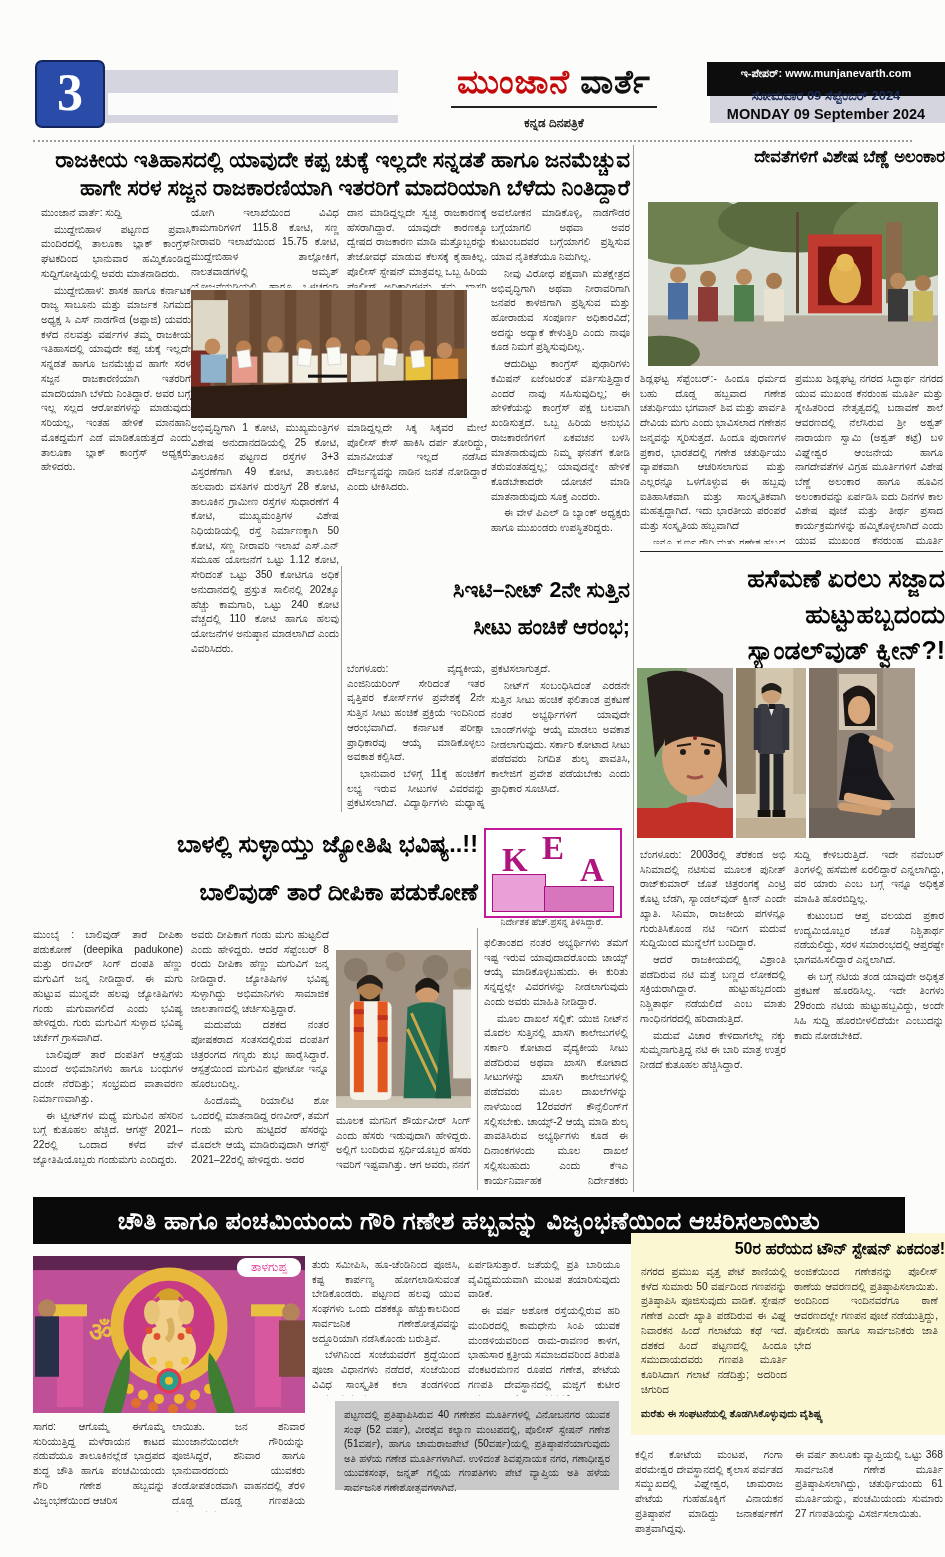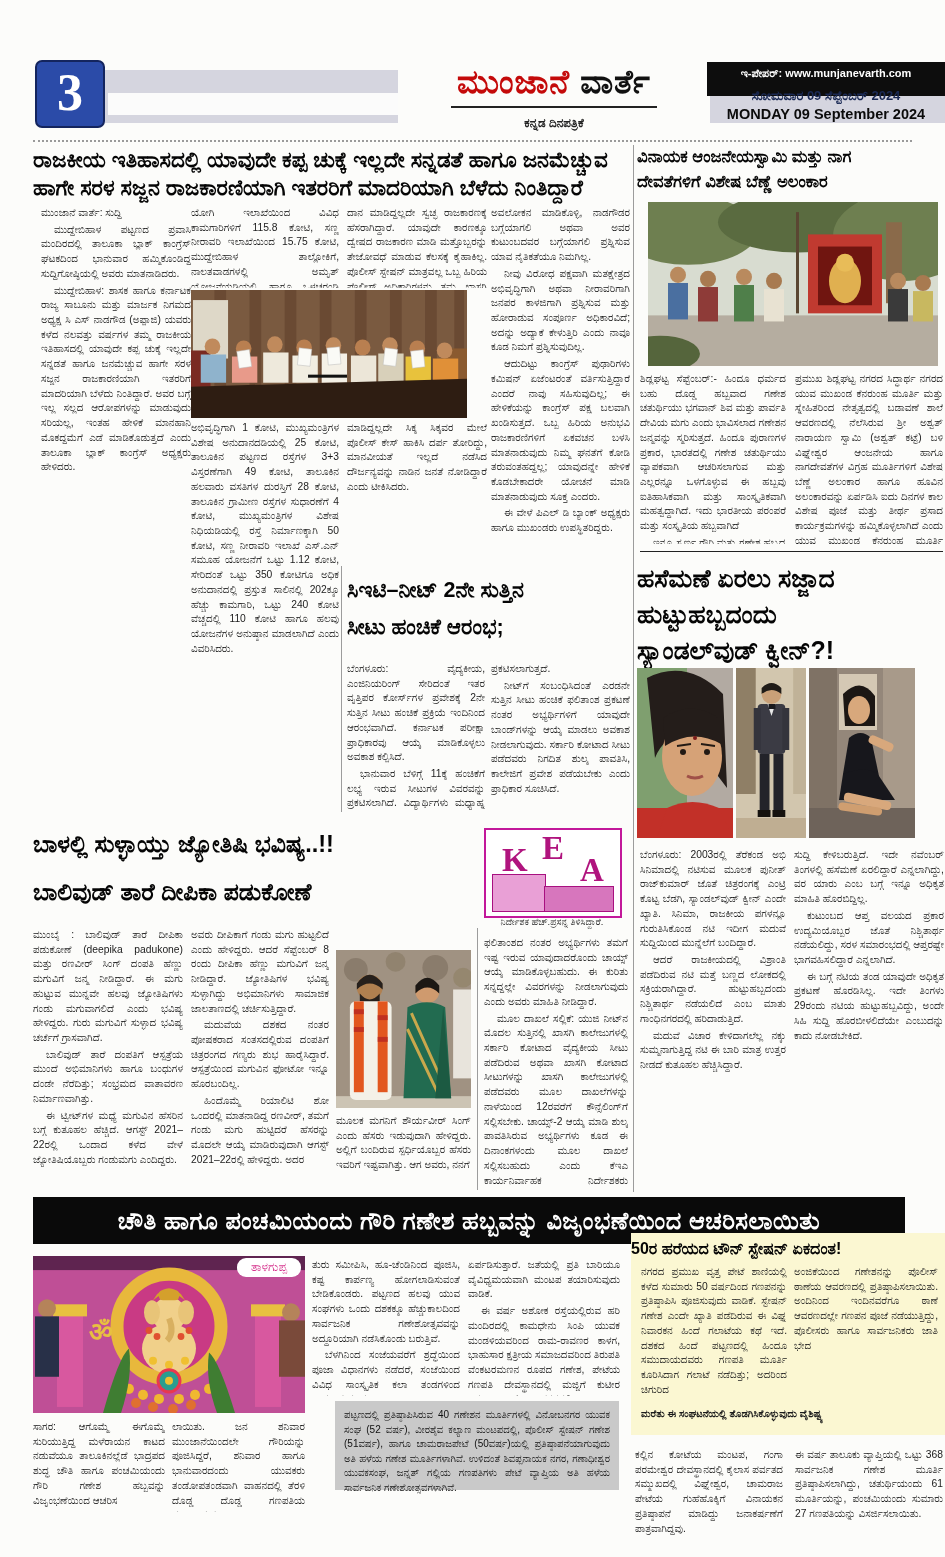--- a/index.html
+++ b/index.html
@@ -1,18 +1,18 @@
 <!DOCTYPE html>
 <html><head>
 <meta charset="utf-8">
 <style>
   html,body{margin:0;padding:0;background:#e9e9e9;font-family:"Liberation Sans","DejaVu Sans",sans-serif;}
   #page{position:relative;width:945px;height:1557px;margin:0 auto;background:#fcfcfa;overflow:hidden;}
   .abs{position:absolute;}
-  .headline{position:absolute;font-weight:bold;color:#050505;text-align:left;}
+  .headline{position:absolute;font-weight:bold;color:#050505;text-align:right;}
   .body-col{position:absolute;overflow:hidden;text-align:justify;font-size:10.3px;line-height:1.43;color:#1b1b1b;}
   .body-col p{margin:0 0 2px 0;text-indent:13px;}
   .body-col p.lede{text-indent:0;}
   .vrule{position:absolute;width:1px;background:#9c9c9c;}
   .hrule{position:absolute;height:1px;background:#555;}
   .photo{position:absolute;overflow:hidden;background:#888;}
   .photo svg{display:block;width:100%;height:100%;}
 
   
   #hdr-band{left:55px;top:70px;width:890px;height:53px;background:#d5d5df;}
@@ -156,21 +156,20 @@
   <div class="body-col" style="left:491px;top:662px;width:139px;height:148px;">
     <p class="lede">ಪ್ರಕಟಿಸಲಾಗುತ್ತದೆ.</p>
     <p>ನೀಟ್‌ಗೆ ಸಂಬಂಧಿಸಿದಂತೆ ಎರಡನೇ ಸುತ್ತಿನ ಸೀಟು ಹಂಚಿಕೆ ಫಲಿತಾಂಶ ಪ್ರಕಟಣೆ ನಂತರ ಅಭ್ಯರ್ಥಿಗಳಿಗೆ ಯಾವುದೇ ಬಾಂಡ್‌ಗಳನ್ನು ಆಯ್ಕೆ ಮಾಡಲು ಅವಕಾಶ ನೀಡಲಾಗುವುದು. ಸರ್ಕಾರಿ ಕೋಟಾದ ಸೀಟು ಪಡೆದವರು ನಿಗದಿತ ಶುಲ್ಕ ಪಾವತಿಸಿ, ಕಾಲೇಜಿಗೆ ಪ್ರವೇಶ ಪಡೆಯಬೇಕು ಎಂದು ಪ್ರಾಧಿಕಾರ ಸೂಚಿಸಿದೆ.</p>
   </div>
   <div class="body-col" style="left:484px;top:936px;width:144px;height:254px;">
     <p class="lede">ಫಲಿತಾಂಶದ ನಂತರ ಅಭ್ಯರ್ಥಿಗಳು ತಮಗೆ ಇಷ್ಟ ಇರುವ ಯಾವುದಾದರೊಂದು ಚಾಯ್ಸ್ ಆಯ್ಕೆ ಮಾಡಿಕೊಳ್ಳಬಹುದು. ಈ ಕುರಿತು ಸನ್ನದ್ದಲ್ಲೇ ವಿವರಗಳನ್ನು ನೀಡಲಾಗುವುದು ಎಂದು ಅವರು ಮಾಹಿತಿ ನೀಡಿದ್ದಾರೆ.</p>
     <p>ಮೂಲ ದಾಖಲೆ ಸಲ್ಲಿಕೆ: ಯುಜಿ ನೀಟ್‌ನ ಮೊದಲ ಸುತ್ತಿನಲ್ಲಿ ಖಾಸಗಿ ಕಾಲೇಜುಗಳಲ್ಲಿ ಸರ್ಕಾರಿ ಕೋಟಾದ ವೈದ್ಯಕೀಯ ಸೀಟು ಪಡೆದಿರುವ ಅಥವಾ ಖಾಸಗಿ ಕೋಟಾದ ಸೀಟುಗಳನ್ನು ಖಾಸಗಿ ಕಾಲೇಜುಗಳಲ್ಲಿ ಪಡೆದವರು ಮೂಲ ದಾಖಲೆಗಳನ್ನು ನಾಳೆಯಿಂದ 12ರವರೆಗೆ ಕೌನ್ಸೆಲಿಂಗ್‌ಗೆ ಸಲ್ಲಿಸಬೇಕು. ಚಾಯ್ಸ್-2 ಆಯ್ಕೆ ಮಾಡಿ ಶುಲ್ಕ ಪಾವತಿಸಿರುವ ಅಭ್ಯರ್ಥಿಗಳು ಕೂಡ ಈ ದಿನಾಂಕಗಳಂದು ಮೂಲ ದಾಖಲೆ ಸಲ್ಲಿಸಬಹುದು ಎಂದು ಕೆಇಎ ಕಾರ್ಯನಿರ್ವಾಹಕ ನಿರ್ದೇಶಕರು ವಿವರಿಸಿದ್ದಾರೆ.</p>
   </div>
 
   <div class="headline" style="left:637px;top:144px;width:308px;font-size:16.5px;line-height:25px;">
-    <div>ವಿನಾಯಕ ಆಂಜನೇಯಸ್ವಾಮಿ ಮತ್ತು ನಾಗ</div>
     <div>ದೇವತೆಗಳಿಗೆ ವಿಶೇಷ ಬೆಣ್ಣೆ ಅಲಂಕಾರ</div>
   </div>
   <div class="photo" style="left:648px;top:202px;width:290px;height:164px;">
     <svg viewBox="0 0 290 162" preserveAspectRatio="none">
       <rect width="290" height="162" fill="#d8dcd0"></rect>
       <ellipse cx="40" cy="28" rx="70" ry="34" fill="#6e7f50"></ellipse>
       <ellipse cx="150" cy="20" rx="80" ry="30" fill="#5a6b40"></ellipse>
       <ellipse cx="255" cy="34" rx="70" ry="44" fill="#6e7f50"></ellipse>
       <rect x="238" y="20" width="16" height="80" fill="#8a6a4a"></rect>
       <rect y="112" width="290" height="50" fill="#b5ada0"></rect>

